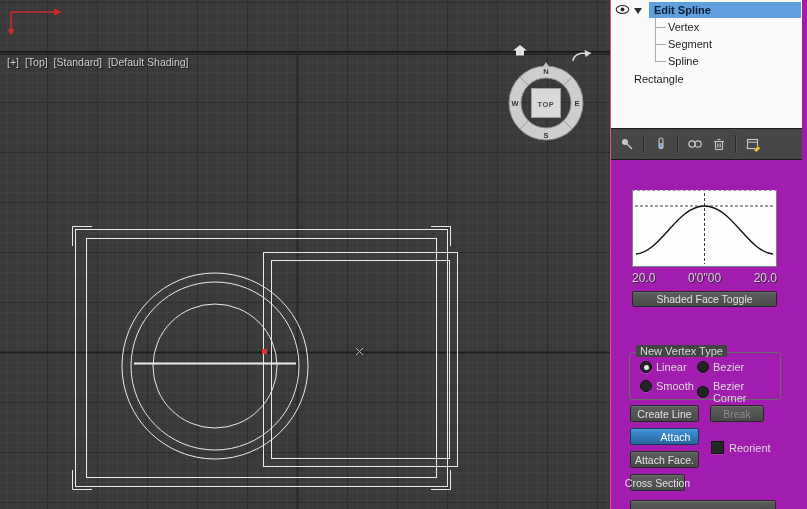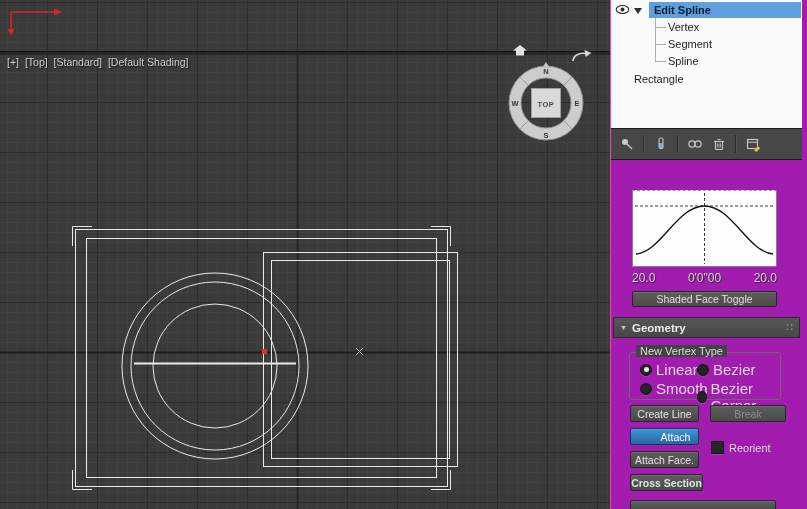--- a/index.html
+++ b/index.html
@@ -75,21 +75,21 @@
 
   .group-box{position:absolute;left:18px;top:352px;width:152px;height:48px;
     border:1px solid #6a6a6a;border-radius:3px;box-sizing:border-box;}
   .group-label{position:absolute;left:6px;top:-8px;background:#434343;padding:0 4px;
     font-size:11px;color:#dcdcdc;white-space:nowrap;}
   .radio-item{position:absolute;display:flex;align-items:center;cursor:pointer;}
   .radio{width:10px;height:10px;border-radius:50%;background:#242424;border:1px solid #101010;
     box-shadow:0 1px 0 rgba(255,255,255,.14);display:inline-block;position:relative;margin-right:4px;}
   .radio.checked::after{content:"";position:absolute;left:2.5px;top:2.5px;width:5px;height:5px;
     border-radius:50%;background:#eaeaea;}
-  .radio-item span.lbl{font-size:15px;color:#dcdcdc;}
+  .radio-item span.lbl{font-size:11px;color:#dcdcdc;}
 
   .check-item{position:absolute;display:flex;align-items:center;cursor:pointer;}
   .checkbox{width:11px;height:11px;background:#262626;border:1px solid #101010;
     box-shadow:0 1px 0 rgba(255,255,255,.14);margin-right:5px;}
 </style>
 </head>
 <body>
 
 <div class="screen">
 
@@ -235,25 +235,20 @@
       </svg>
     </div>
     <div class="soft-values">
       <span>20.0</span>
       <span>0'0"00</span>
       <span>20.0</span>
     </div>
 
     <div class="btn shaded-btn">Shaded Face Toggle</div>
 
-    <div class="rollout">
-      <span class="arr">▼</span>
-      <span class="ttl">Geometry</span>
-      <span class="grip">∷</span>
-    </div>
 
     <div class="group-box">
       <div class="group-label">New Vertex Type</div>
       <div class="radio-item" style="left:10px;top:8px;">
         <span class="radio checked"></span>
         <span class="lbl">Linear</span>
       </div>
       <div class="radio-item" style="left:67px;top:8px;">
         <span class="radio"></span>
         <span class="lbl">Bezier</span>
@@ -262,23 +257,23 @@
         <span class="radio"></span>
         <span class="lbl">Smooth</span>
       </div>
       <div class="radio-item" style="left:67px;top:27px;">
         <span class="radio"></span>
         <span class="lbl">Bezier Corner</span>
       </div>
     </div>
 
     <div class="btn" style="left:19px;top:405px;width:69px;height:17px;">Create Line</div>
-    <div class="btn disabled" style="left:99px;top:405px;width:76px;height:17px;">Break</div>
+    <div class="btn disabled" style="left:99px;top:405px;width:54px;height:17px;">Break</div>
     <div class="btn active-blue" style="left:19px;top:428px;width:69px;height:17px;padding-left:22px;">Attach</div>
     <div class="check-item" style="left:100px;top:441px;">
       <span class="checkbox"></span>
       <span>Reorient</span>
     </div>
     <div class="btn" style="left:19px;top:451px;width:69px;height:17px;">Attach Face.</div>
-    <div class="btn" style="left:19px;top:474px;width:73px;height:17px;font-weight:bold;">Cross Section</div>
+    <div class="btn" style="left:19px;top:474px;width:55px;height:17px;">Cross Section</div>
     <div class="btn" style="left:19px;top:500px;width:146px;height:14px;"></div>
   </div>
 </div>
 
 </body></html>

